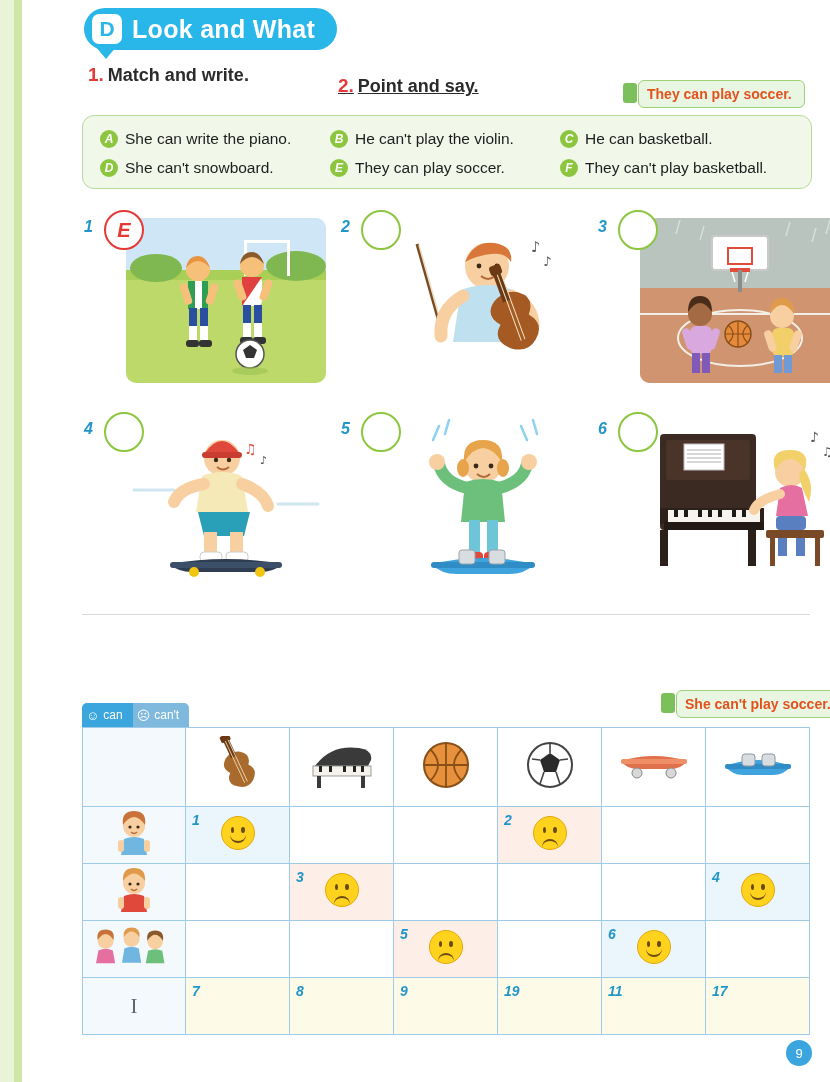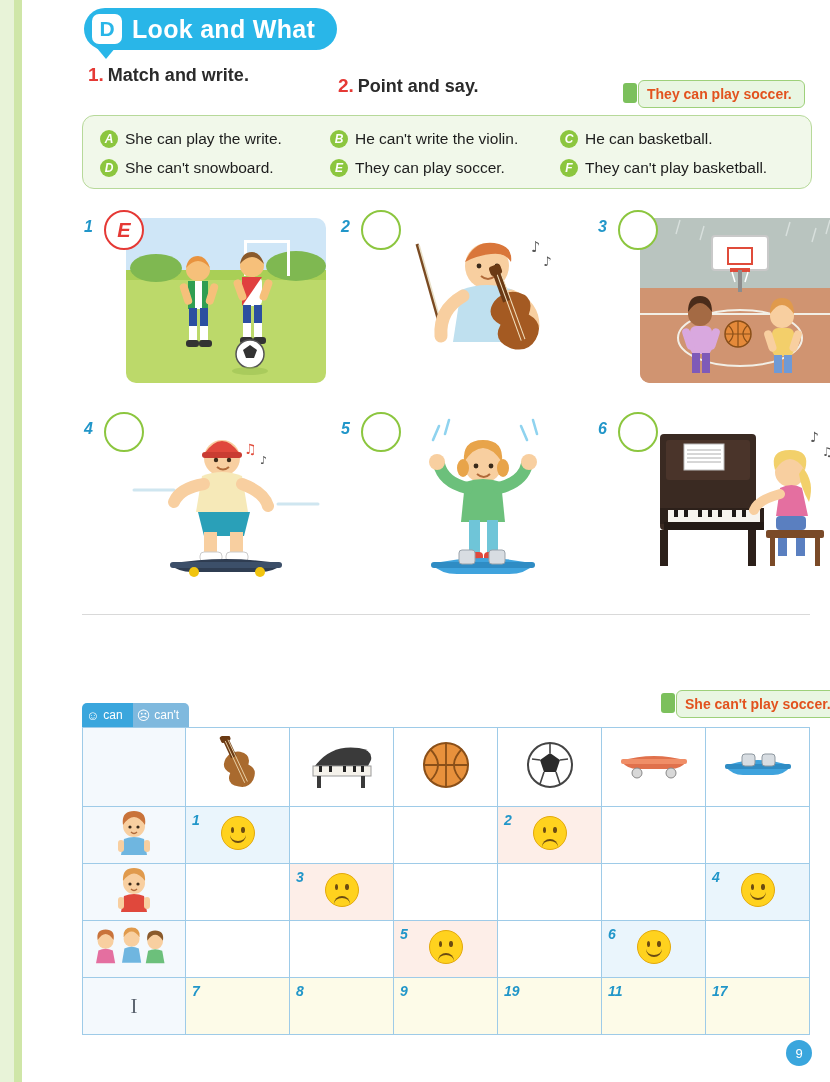--- a/index.html
+++ b/index.html
@@ -80,21 +80,21 @@
     color: #2b2b2b;
     white-space: nowrap;
   }
   .task-num {
     color: #e53935;
     font-size: 19px;
     font-weight: bold;
     margin-right: 4px;
   }
   #task1 { left: 88px; top: 64px; }
-  #task2 { left: 338px; top: 75px; }
+  #task2 { left: 338px; top: 75px; text-decoration: underline; }
   #task3 { left: 88px; top: 647px; }
 
   
   .bubble {
     position: absolute;
     display: flex;
     align-items: center;
     background: #e9f6e2;
     border: 1.5px solid #9ed07a;
     border-radius: 6px;
@@ -306,25 +306,25 @@
   </div>
 
   <div class="bubble" id="bubble1">
     <span class="tab"></span>
     <span>They can play soccer.</span>
   </div>
 
   <div class="sent-box"></div>
   <div class="sent" id="sA">
     <span class="letter">A</span>
-    <span>She can play the write.</span>
+    <span>She can write the piano.</span>
   </div>
   <div class="sent" id="sB">
     <span class="letter">B</span>
-    <span>He can't write the violin.</span>
+    <span>He can't play the violin.</span>
   </div>
   <div class="sent" id="sC">
     <span class="letter">C</span>
     <span>He can basketball.</span>
   </div>
   <div class="sent" id="sD">
     <span class="letter">D</span>
     <span>She can't snowboard.</span>
   </div>
   <div class="sent" id="sE">

